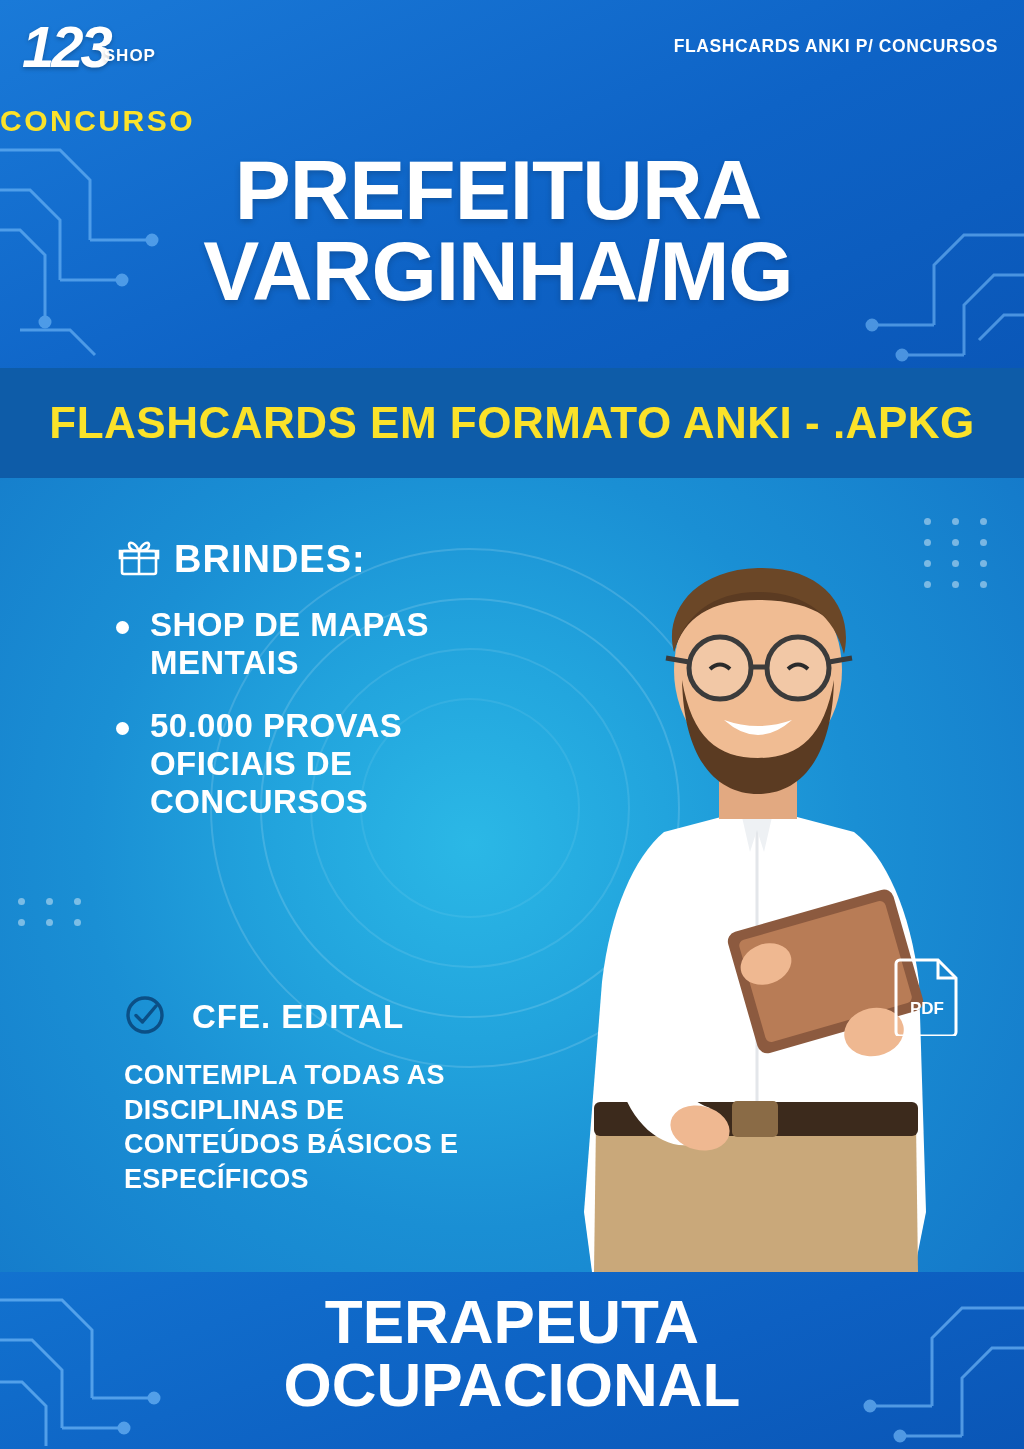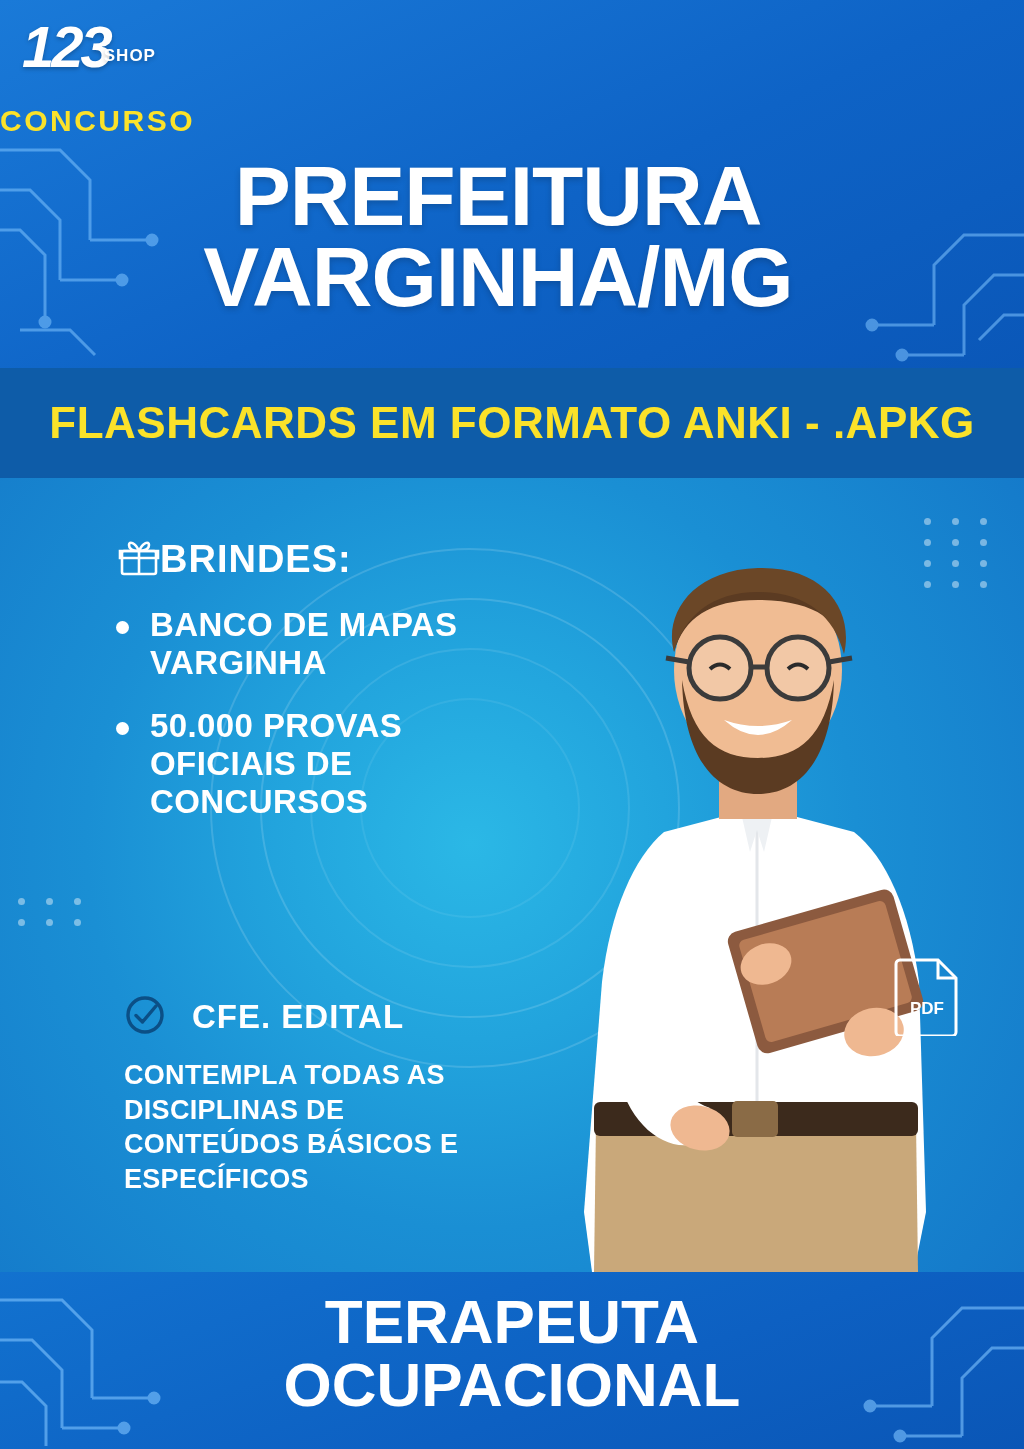--- a/index.html
+++ b/index.html
@@ -67,21 +67,20 @@
   .title {
     position: absolute;
     top: 150px; left: 0; width: 996px;
     text-align: center;
     color: #ffffff;
     font-size: 84px;
     font-weight: 800;
     line-height: .96;
     letter-spacing: -1px;
     text-shadow: 0 3px 6px rgba(0,0,0,.18);
-    margin-top: 6px;
   }
 
   
   .circuit { position: absolute; opacity: .55; }
   .circuit svg { display: block; }
 
   
   .sub-band {
     position: absolute;
     top: 368px; left: 0;
@@ -127,21 +126,21 @@
     opacity: .5;
   }
   .dots-col i {
     display: block; width: 7px; height: 7px; border-radius: 50%;
     background: rgba(255,255,255,.85);
   }
 
   .gifts-head {
     position: absolute;
     top: 58px; left: 118px;
-    display: flex; align-items: center; 
+    display: flex; align-items: center; gap: 14px;
   }
   .gifts-head .label {
     color: #ffffff;
     font-size: 38px;
     font-weight: 800;
     letter-spacing: 1px;
   }
   ul.gifts {
     position: absolute;
     top: 128px; left: 108px;
@@ -248,20 +247,21 @@
         <circle cx="28" cy="110" r="5" fill="#7fc4ff"></circle>
         <circle cx="58" cy="140" r="5" fill="#7fc4ff"></circle>
         <path d="M180 100 H160 L135 125"></path>
       </svg>
     </div>
 
     <div class="logo">
       <span>123</span><span class="shop">SHOP</span>
     </div>
 
+    <div class="top-right-label">FLASHCARDS ANKI P/ CONCURSOS</div>
 
     <div class="kicker">CONCURSO</div>
 
     <div class="title">
       <div>PREFEITURA</div>
       <div>VARGINHA/MG</div>
     </div>
   </div>
 
   <div class="sub-band">
@@ -306,21 +306,21 @@
           <rect x="4" y="15" width="34" height="23" rx="2"></rect>
           <path d="M2 15h38v7H2z"></path>
           <path d="M21 15v23"></path>
           <path d="M21 15c-6 0-10-2-10-6s6-3 10 6c4-9 10-10 10-6s-4 6-10 6z"></path>
         </svg>
       </span>
       <span class="label">BRINDES:</span>
     </div>
 
     <ul class="gifts">
-      <li>BANCO DE MAPAS VARGINHA</li>
+      <li>SHOP DE MAPAS MENTAIS</li>
       <li>50.000 PROVAS OFICIAIS DE CONCURSOS</li>
     </ul>
 
     <div class="edital-head">
       <span>
         <svg width="42" height="42" viewBox="0 0 42 42" fill="none" stroke="#0b4f86" stroke-width="3.4">
           <circle cx="21" cy="21" r="17"></circle>
           <path d="M12 21.5l6.5 6.5L32 12" stroke-linecap="round" stroke-linejoin="round"></path>
         </svg>
       </span>

